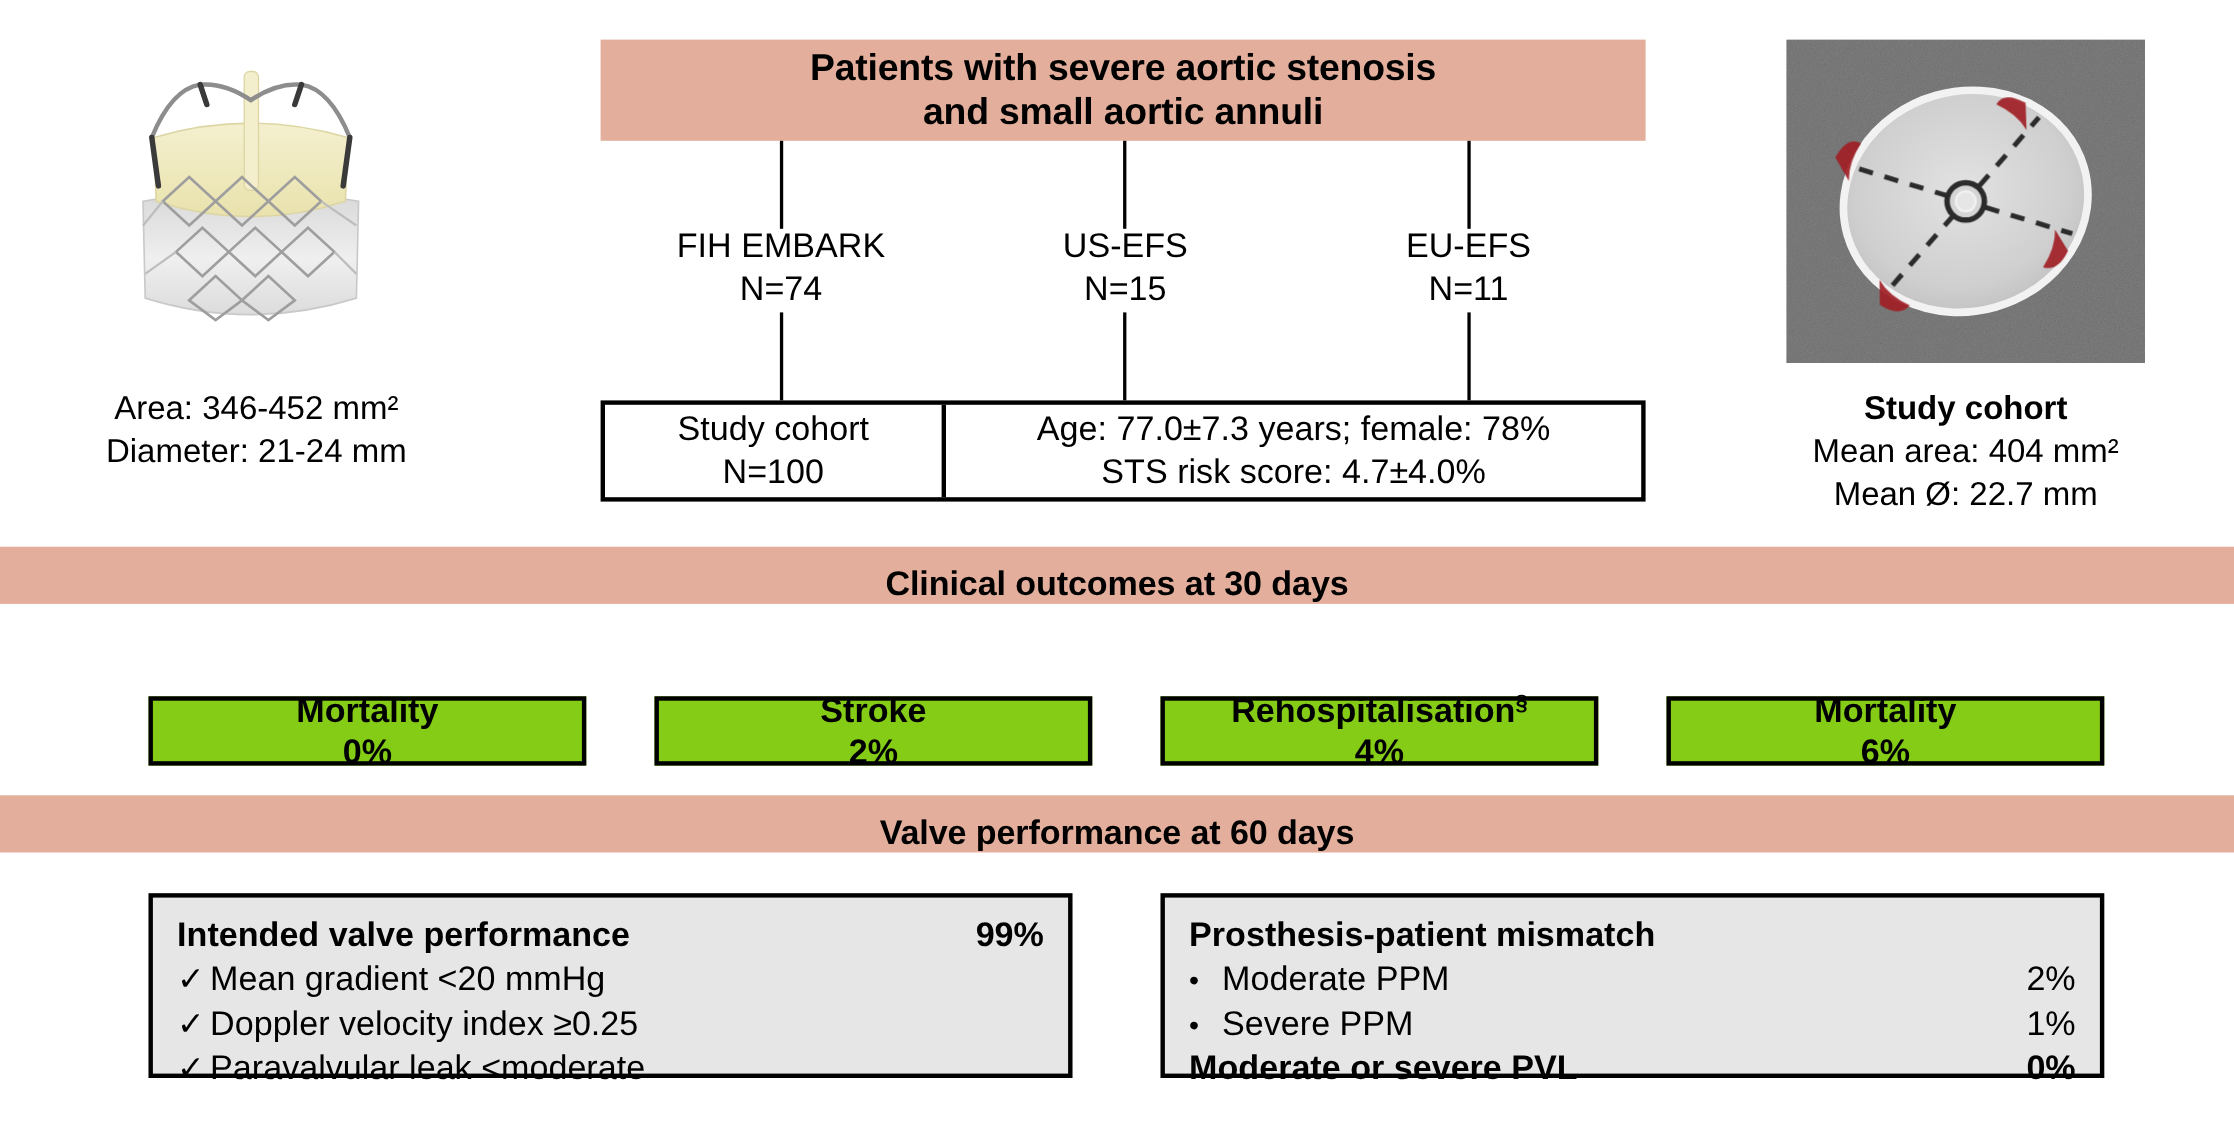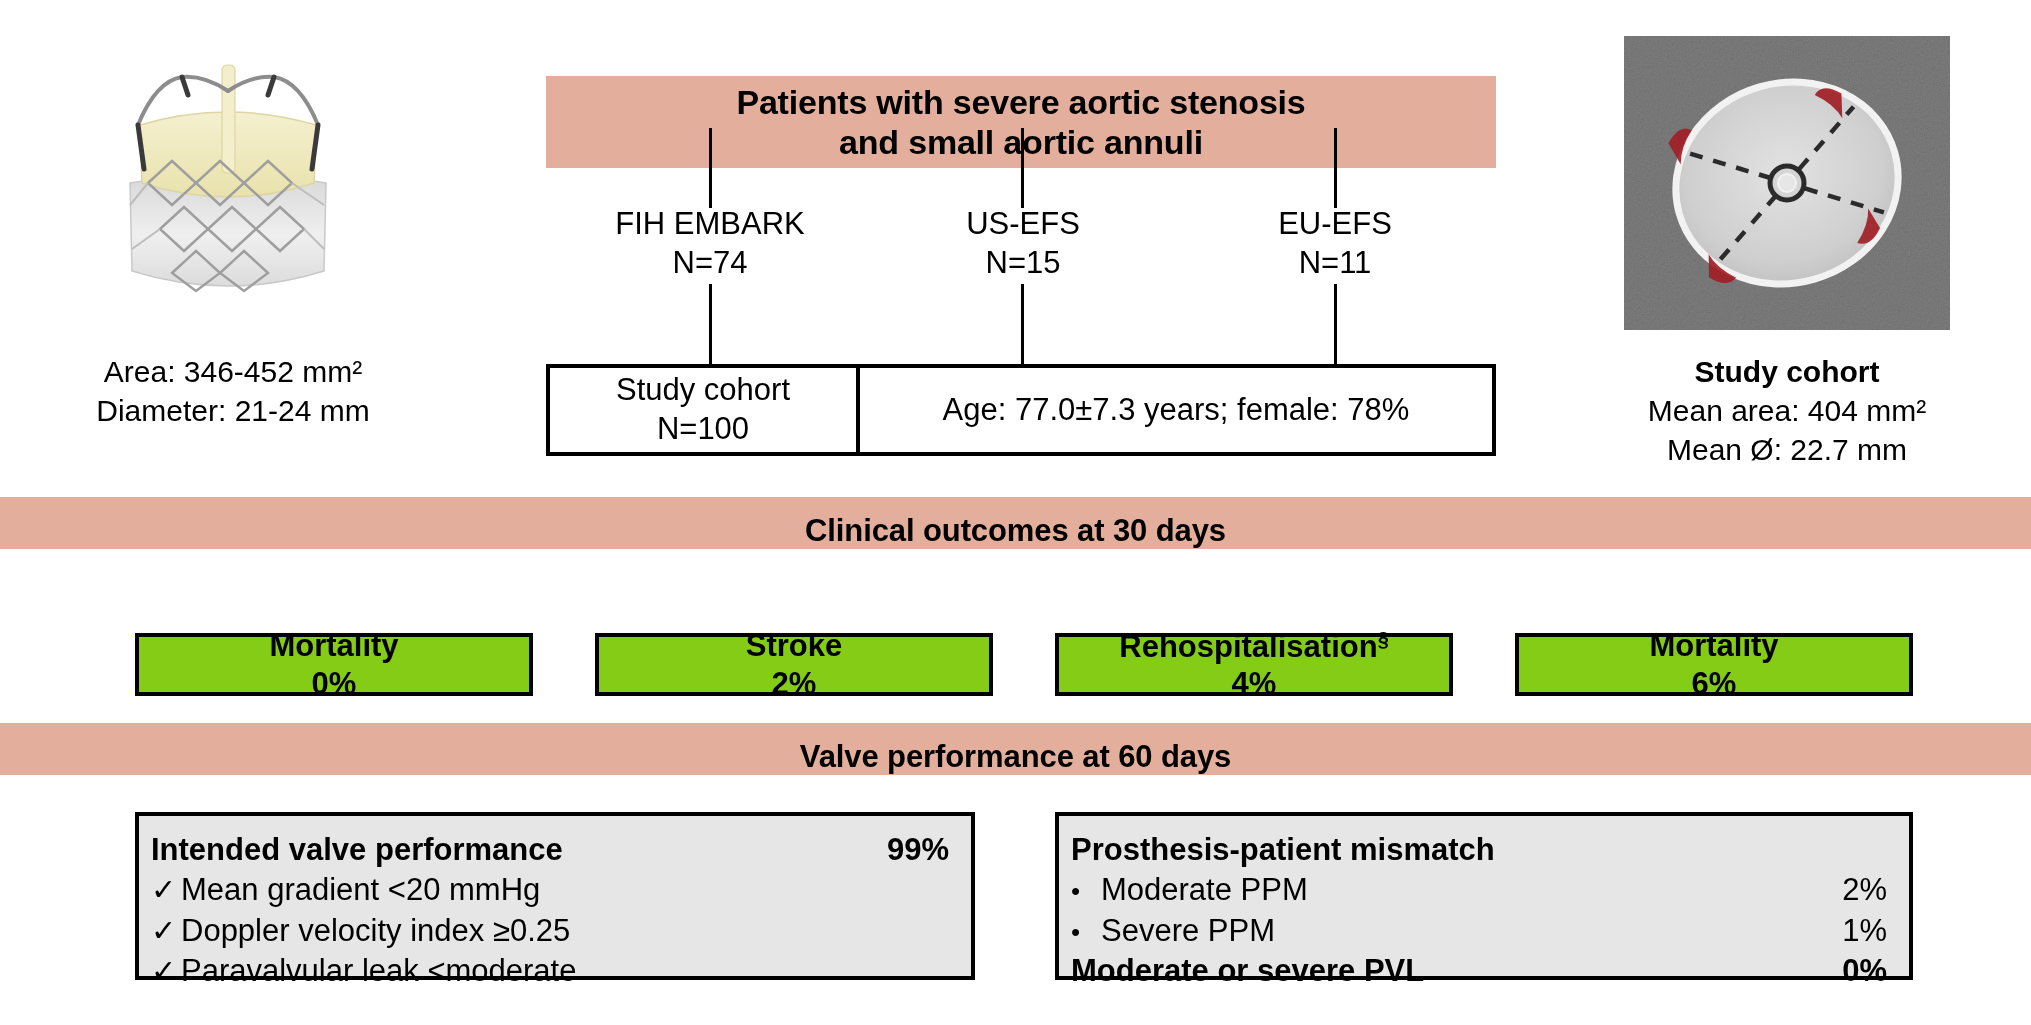--- a/index.html
+++ b/index.html
@@ -1,21 +1,21 @@
 <!DOCTYPE html>
 <html><head>
 <meta charset="utf-8">
 <style>
   html,body{margin:0;padding:0;background:#ffffff;}
   body{width:2031px;height:1025px;font-family:"Liberation Sans",sans-serif;color:#000;overflow:hidden;}
   .root{position:relative;width:2031px;height:1025px;}
 
   
   .banner-top{position:absolute;left:546px;top:36px;width:950px;height:92px;background:#e3af9c;
-    display:flex;flex-direction:column;align-items:center;justify-content:center;margin-top:40px;}
+    display:flex;flex-direction:column;align-items:center;justify-content:center;}
   .banner-top .ln{font-size:34px;font-weight:bold;line-height:1.18;letter-spacing:-.2px;white-space:nowrap;}
 
   
   .vline{position:absolute;width:3px;background:#000;}
 
   
   .branch{position:absolute;text-align:center;width:260px;}
   .branch .l1{font-size:31px;line-height:1.25;white-space:nowrap;}
   .branch .l2{font-size:31px;line-height:1.25;white-space:nowrap;}
 
@@ -42,21 +42,21 @@
 
   
   .obox{position:absolute;height:63px;border:4px solid #000;background:#84cc16;
     box-sizing:border-box;display:flex;flex-direction:column;align-items:center;justify-content:center;margin-top:44px;}
   .obox .t{font-size:31px;font-weight:bold;line-height:1.2;white-space:nowrap;}
   .obox .v{font-size:31px;font-weight:bold;line-height:1.2;white-space:nowrap;}
   .obox .t sup{font-size:20px;vertical-align:super;font-weight:bold;}
 
   
   .pbox{position:absolute;border:4px solid #000;background:#e6e6e6;box-sizing:border-box;
-    padding:14px 22px 12px 12px;}
+    padding:14px 22px 12px 22px;}
   .prow{display:flex;align-items:baseline;justify-content:space-between;line-height:1.30;}
   .prow .lab{font-size:31px;white-space:nowrap;}
   .prow .lab.hd{font-weight:bold;}
   .prow .val{font-size:31px;white-space:nowrap;}
   .prow .val.hd{font-weight:bold;}
   .mark{display:inline-block;width:30px;font-size:30px;}
   .bull{display:inline-block;width:30px;font-size:26px;}
 </style>
 </head>
 <body>
@@ -145,20 +145,21 @@
     <div class="l2">N=11</div>
   </div>
 
   <div class="cohort">
     <div class="cell left">
       <div class="tx">Study cohort</div>
       <div class="tx">N=100</div>
     </div>
     <div class="cell right">
       <div class="tx">Age: 77.0±7.3 years; female: 78%</div>
+      <div class="tx">STS risk score: 4.7±4.0%</div>
     </div>
   </div>
 
   <div class="ct-wrap">
     <svg width="326" height="294" viewBox="0 0 326 294">
       <defs>
         <radialGradient id="lumen" cx="50%" cy="45%" r="62%">
           <stop offset="0%" stop-color="#e2e2e2"></stop>
             <stop offset="70%" stop-color="#cfcfcf"></stop>
           <stop offset="100%" stop-color="#bcbcbc"></stop>

